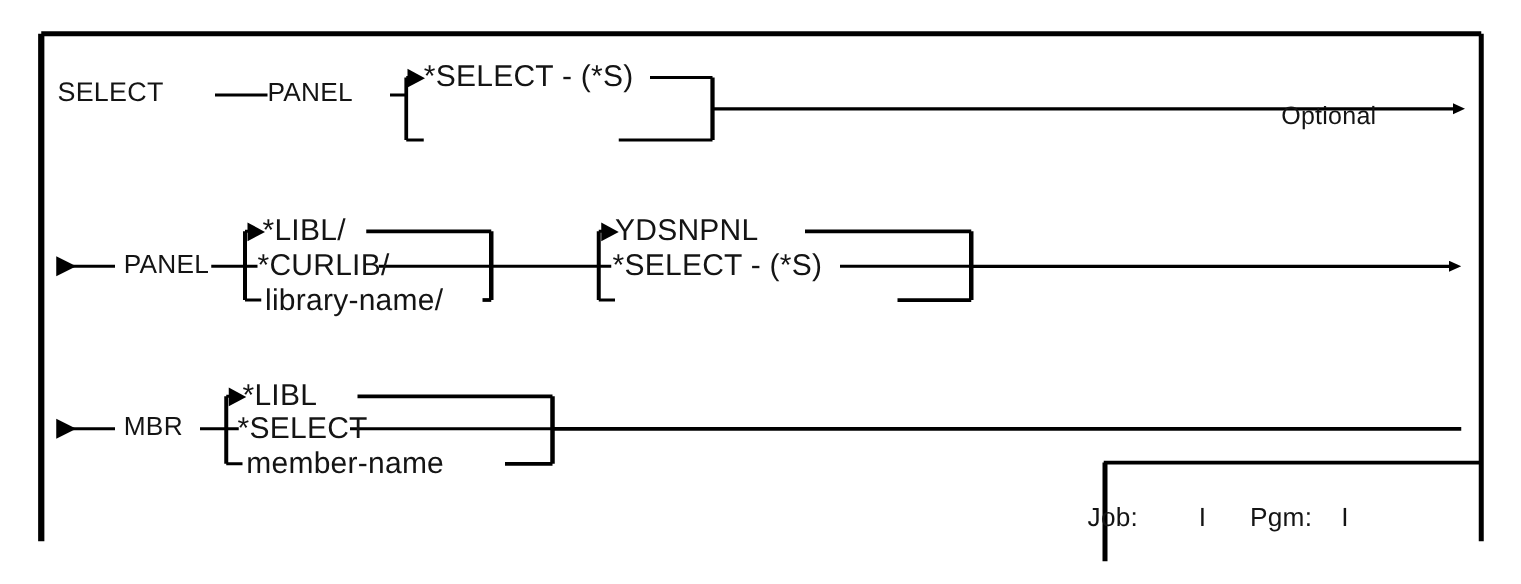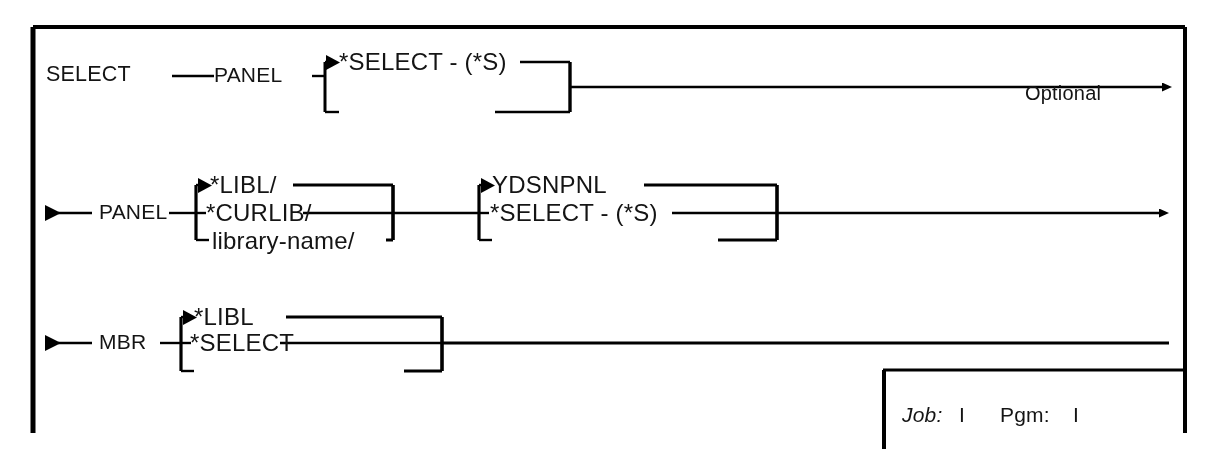--- a/index.html
+++ b/index.html
@@ -178,19 +178,20 @@
 
   <div class="dlabel" style="left:490px; top:201px;">*SELECT - (*S)</div>
 
 
   <div class="dlabel kw" style="left:99px; top:331px;">MBR</div>
 
   <div class="dlabel" style="left:194px; top:305px;">*LIBL</div>
 
   <div class="dlabel" style="left:190px; top:331px;">*SELECT</div>
 
+  <div class="dlabel" style="left:197px; top:359px;">member-name</div>
 
-  <div class="dlabel jp" style="left:902px; top:404px;font-style:italic;">Job:</div>
+  <div class="dlabel jp" style="left:870px; top:404px;">Job:</div>
   <div class="dlabel jp" style="left:959px; top:404px;">I</div>
   <div class="dlabel jp" style="left:1000px; top:404px;">Pgm:</div>
   <div class="dlabel jp" style="left:1073px; top:404px;">I</div>
 
 </div>
 
 </body></html>

